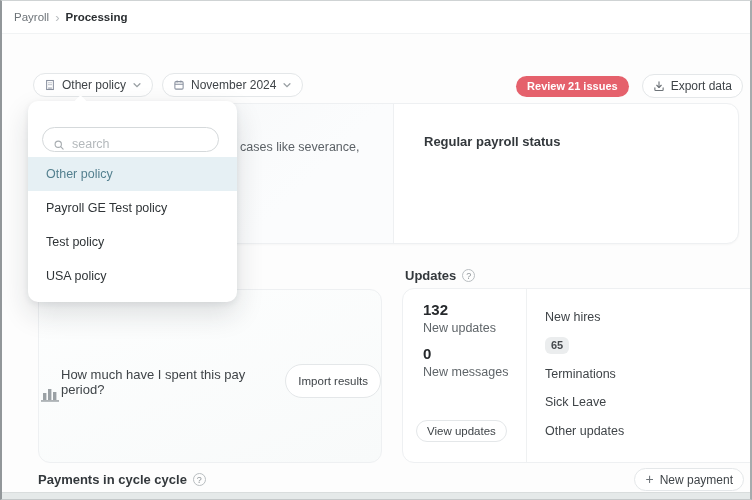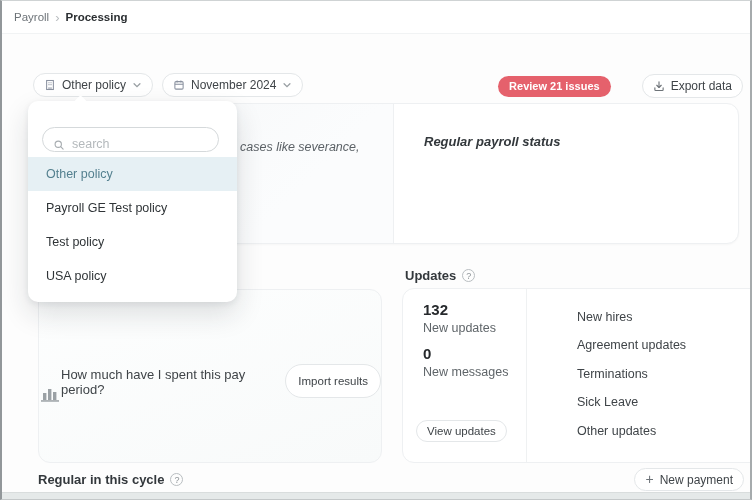--- a/index.html
+++ b/index.html
@@ -18,33 +18,32 @@
   .crumb-sep { font-size:13px; color:#b8bcbf; margin:0 6px; line-height:1; }
 
   
   .pill-btn {
     display:inline-flex; align-items:center; gap:6px; height:24px; padding:0 10px;
     background:#fff; border:1px solid #e4e7e9; border-radius:999px;
     font-size:12px; color:#3f4448; cursor:pointer; white-space:nowrap;
   }
   .pill-btn svg { flex:0 0 auto; }
   .toolbar-left { position:absolute; left:31px; top:72px; display:flex; gap:9px; }
-  .toolbar-right { position:absolute; right:7px; top:73px; display:flex; gap:31px; align-items:center; }
+  .toolbar-right { position:absolute; right:7px; top:73px; display:flex; gap:13px; align-items:center; }
   .danger-pill {
     display:inline-flex; align-items:center; height:21px; padding:0 11px;
     background:#e5616c; border:none; border-radius:999px;
     font-size:11px; font-weight:bold; color:#ffffff; cursor:pointer;
   }
 
   
   .top-card {
     position:absolute; left:36px; top:102px; width:701px; height:141px;
     background:#fff; border:1px solid #eef0f2; border-radius:12px;
     box-shadow:0 1px 2px rgba(20,30,40,.03);
-    font-style:italic;
   }
   .top-card .left-half {
     position:absolute; left:0; top:0; width:354px; height:100%;
     background:linear-gradient(135deg,#f5f7f8 0%,#fbfcfd 70%);
     border-radius:12px 0 0 12px;
   }
   .top-card .v-divider { position:absolute; left:354px; top:0; bottom:0; width:1px; background:#eef0f2; }
   .partial-text { position:absolute; left:201px; top:36px; font-size:12.5px; color:#5c6267; }
   .status-title { position:absolute; left:385px; top:30px; font-size:13px; font-weight:bold; color:#33383c; }
   .step-row { position:absolute; left:385px; display:flex; align-items:center; gap:11px; }
@@ -74,21 +73,21 @@
     position:absolute; left:400px; top:287px; width:405px; height:175px;
     background:#fff; border:1px solid #eef0f2; border-radius:12px;
   }
   .updates-card .v-divider { position:absolute; left:123px; top:0; bottom:0; width:1px; background:#eff1f2; }
   .stat-value { font-size:15px; font-weight:bold; color:#26292c; }
   .stat-label { font-size:12.5px; color:#5f6569; margin-top:3px; }
   .stat-block-1 { position:absolute; left:20px; top:12px; }
   .stat-block-2 { position:absolute; left:20px; top:56px; }
   .view-updates-btn { position:absolute; left:13px; top:131px; height:22px; font-size:11.5px; }
   .update-row { position:absolute; left:142px; right:11px; height:22px; display:flex; align-items:center; justify-content:space-between; }
-  .update-row .lbl { font-size:12.5px; color:#3f4448;margin-left:32px; }
+  .update-row .lbl { font-size:12.5px; color:#3f4448; }
   .count-badge {
     display:inline-flex; align-items:center; justify-content:center;
     min-width:22px; height:17px; padding:0 6px; background:#ebedee; border-radius:6px;
     font-size:11px; font-weight:bold; color:#45494d;
   }
 
   
   .payments-heading { position:absolute; left:36px; top:471px; display:flex; align-items:center; gap:6px; font-size:13px; font-weight:bold; color:#33383c; }
   .new-payment-btn { position:absolute; right:6px; top:467px; height:23px; }
   .plus-glyph { font-size:14px; color:#6d7378; line-height:1; margin-top:-1px; }
@@ -221,39 +220,38 @@
       <div class="stat-value">0</div>
       <div class="stat-label">New messages</div>
     </div>
     <button class="pill-btn view-updates-btn">View updates</button>
     <div class="v-divider"></div>
     <div class="update-row" style="top:17px;">
       <span class="lbl">New hires</span>
       <span class="count-badge">20</span>
     </div>
     <div class="update-row" style="top:45px;">
-      <span class="lbl">Agreement updates</span>
       <span class="count-badge">65</span>
     </div>
     <div class="update-row" style="top:74px;">
       <span class="lbl">Terminations</span>
       <span class="count-badge">5</span>
     </div>
     <div class="update-row" style="top:102px;">
       <span class="lbl">Sick Leave</span>
       <span class="count-badge">4</span>
     </div>
     <div class="update-row" style="top:131px;">
       <span class="lbl">Other updates</span>
       <span class="count-badge">58</span>
     </div>
   </div>
 
   <div class="payments-heading">
-    <span>Regular in this cycle</span>
+    <span>Payments in cycle cycle</span>
     <span class="help-circle">?</span>
   </div>
   <button class="pill-btn new-payment-btn">
     <span class="plus-glyph">+</span>
     <span>New payment</span>
   </button>
   <div class="bottom-strip"></div>
 
   <div class="policy-menu">
     <div class="notch"></div>

